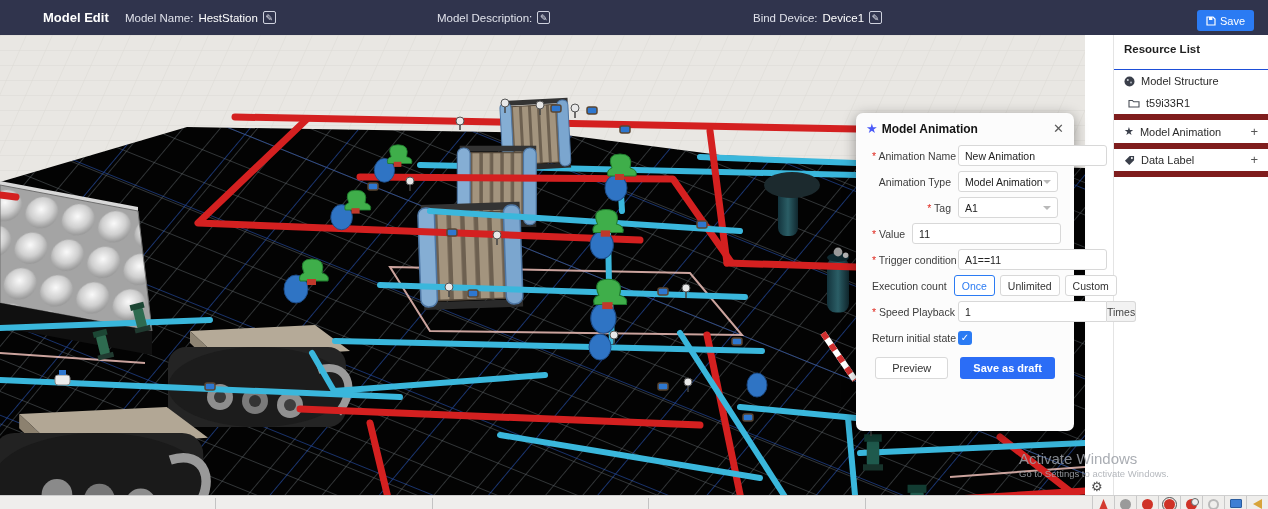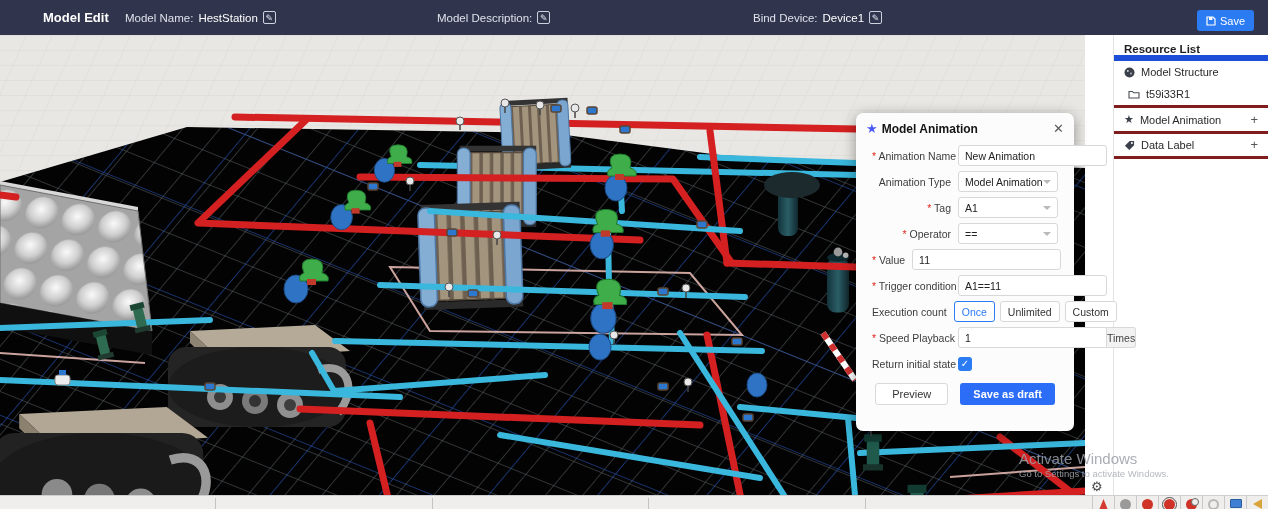--- a/index.html
+++ b/index.html
@@ -14,23 +14,23 @@
   .tb-name { left:125px; } .tb-desc { left:437px; } .tb-bind { left:753px; }
   .tb-val { color:#fff; }
   .edit-ic { display:inline-flex; align-items:center; justify-content:center; width:13px; height:13px; border:1px solid #cfd2de; border-radius:2px; font-size:9px; color:#e8eaf2; cursor:pointer; }
   .tb-save { position:absolute; right:14px; top:10px; height:21px; padding:0 9px; background:#2b7bf3; border:none; border-radius:3px; color:#fff; font-size:11px; display:flex; align-items:center; gap:4px; cursor:pointer; }
 
   
   .viewport { position:absolute; left:0; top:35px; width:1085px; height:460px; background:#000; }
 
   
   .sidebar { position:absolute; left:1113px; top:35px; width:155px; height:460px; background:#fff; border-left:1px solid #e4e4e4; font-size:11px; color:#2a2a2a; }
-  .sb-header { padding:8px 10px 0; font-weight:bold; font-size:11.5px; color:#1f1f1f; border-bottom:6px solid #1d4ed8; }
+  .sb-header { padding:8px 10px 14px; font-weight:bold; font-size:11.5px; color:#1f1f1f; border-bottom:1px solid #1d4ed8; }
   .sb-item { display:flex; align-items:center; gap:6px; padding:5px 10px; cursor:pointer;text-align:right; }
-  .sb-item.bordered { border-bottom:3px solid #7f1d1d; }
+  .sb-item.bordered { border-bottom:6px solid #7f1d1d; }
   .sb-sub { padding-left:14px; }
   .sb-plus { margin-left:auto; color:#555; font-size:13px; line-height:10px; cursor:pointer; }
   .sb-star { font-size:11px; color:#3a3f4a; }
 
   
   .dialog { position:absolute; left:856px; top:78px; width:218px; height:318px; background:#fcfcfc; border-radius:7px; box-shadow:0 3px 14px rgba(0,0,0,.38); z-index:10; font-size:10.5px; color:#333; }
   .dlg-head { display:flex; align-items:center; gap:4px; padding:8px 10px 4px; }
   .dlg-star { color:#4a5af7; font-size:13px; }
   .dlg-title { font-weight:bold; font-size:12px; color:#141414; }
   .dlg-close { margin-left:auto; color:#5a5a5a; font-size:13px; cursor:pointer; line-height:12px; }
@@ -391,27 +391,20 @@
 
 
       <div class="drow">
         <span class="dlabel req">Tag</span>
         <div class="ctrl select">
           <span>A1</span>
           <span class="chev"></span>
         </div>
       </div>
 
-      <div class="drow">
-        <span class="dlabel req">Operator</span>
-        <div class="ctrl select">
-          <span>==</span>
-          <span class="chev"></span>
-        </div>
-      </div>
 
       <div class="drow">
         <span class="dlabel req">Value</span>
         <input class="ctrl" readonly="" value="11" style="">
       </div>
 
       <div class="drow">
         <span class="dlabel req">Trigger condition</span>
         <input class="ctrl" readonly="" value="A1==11" style="">
       </div>

